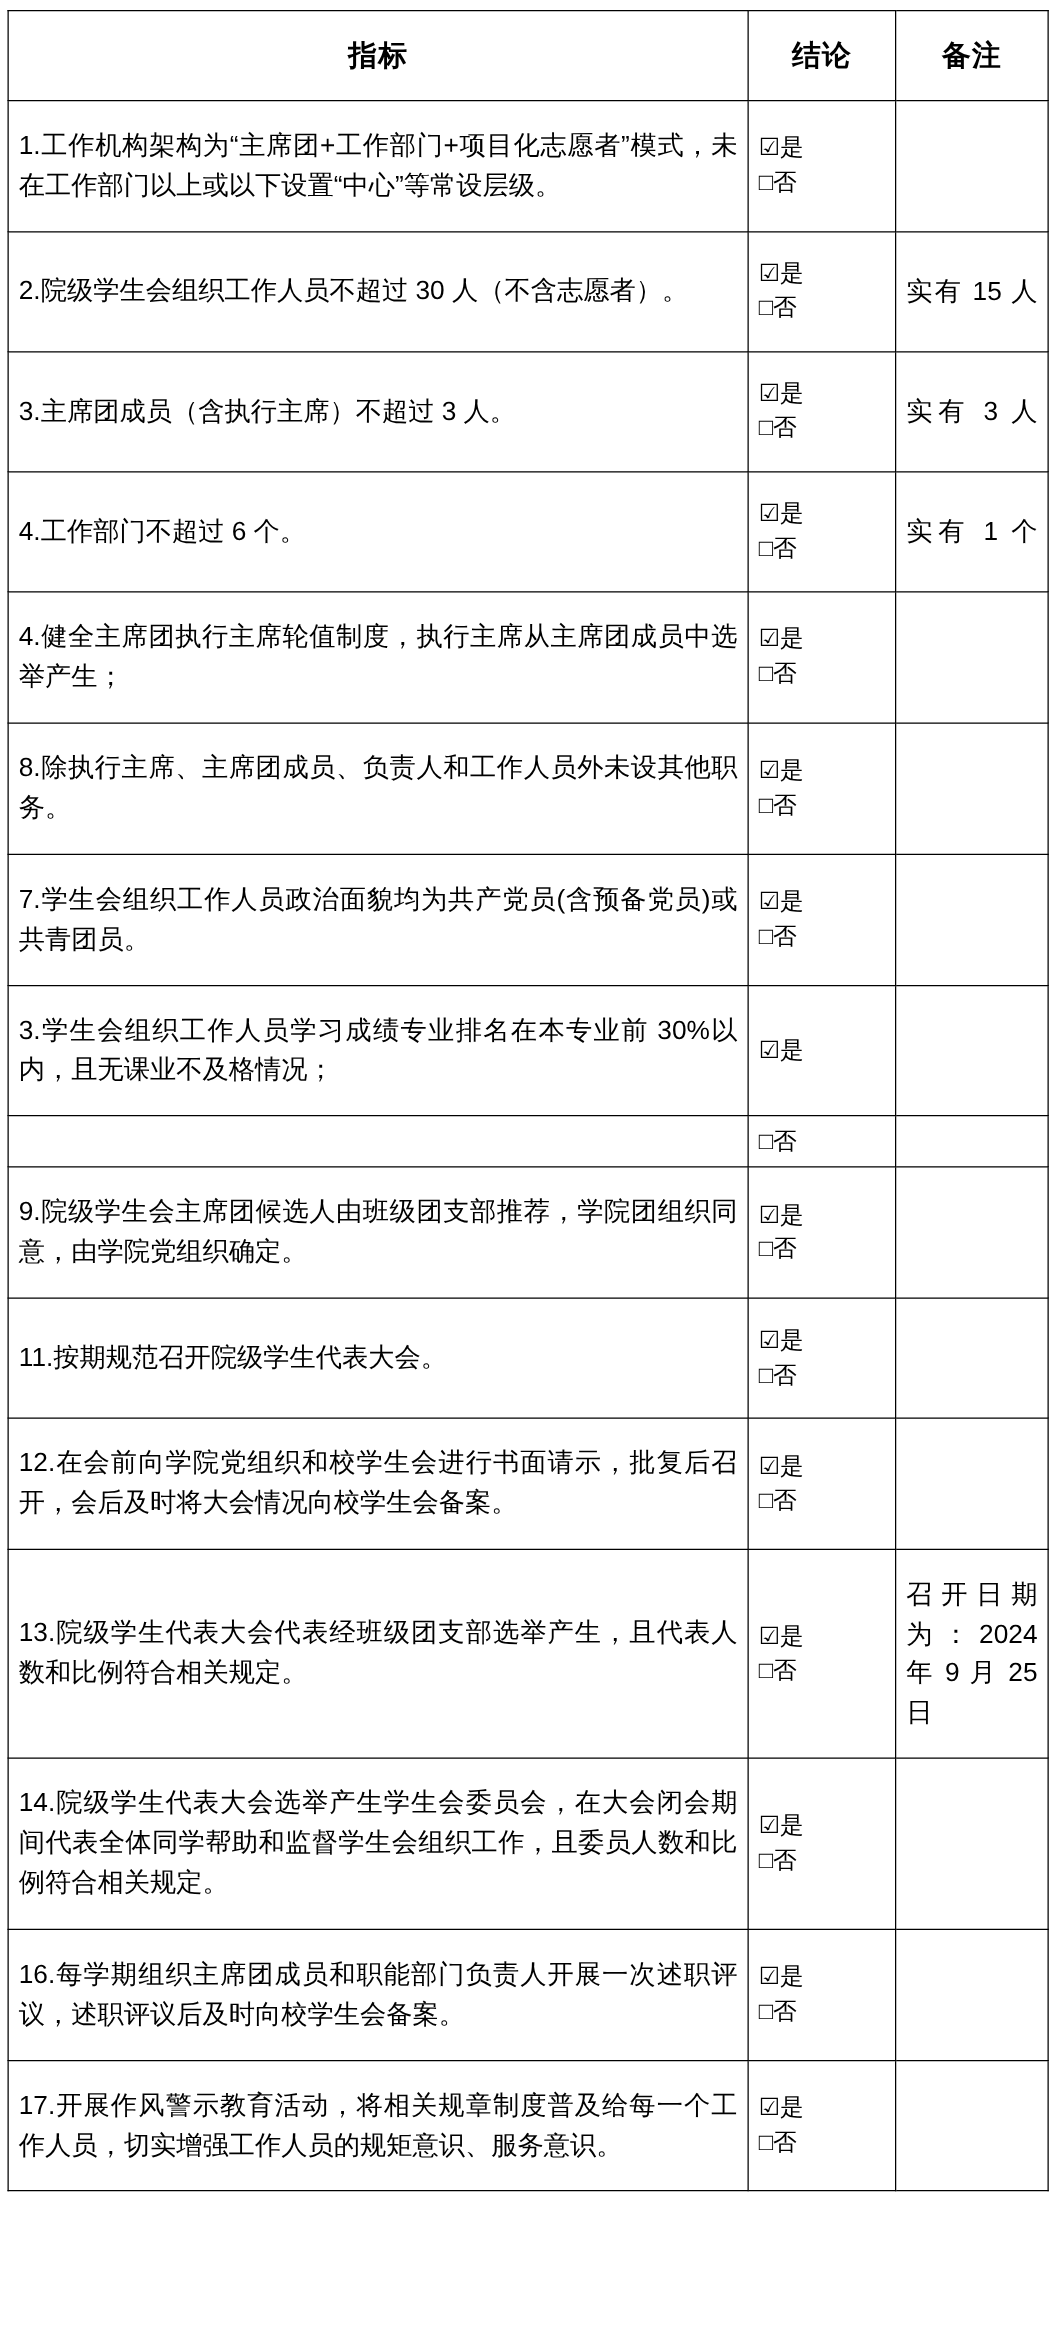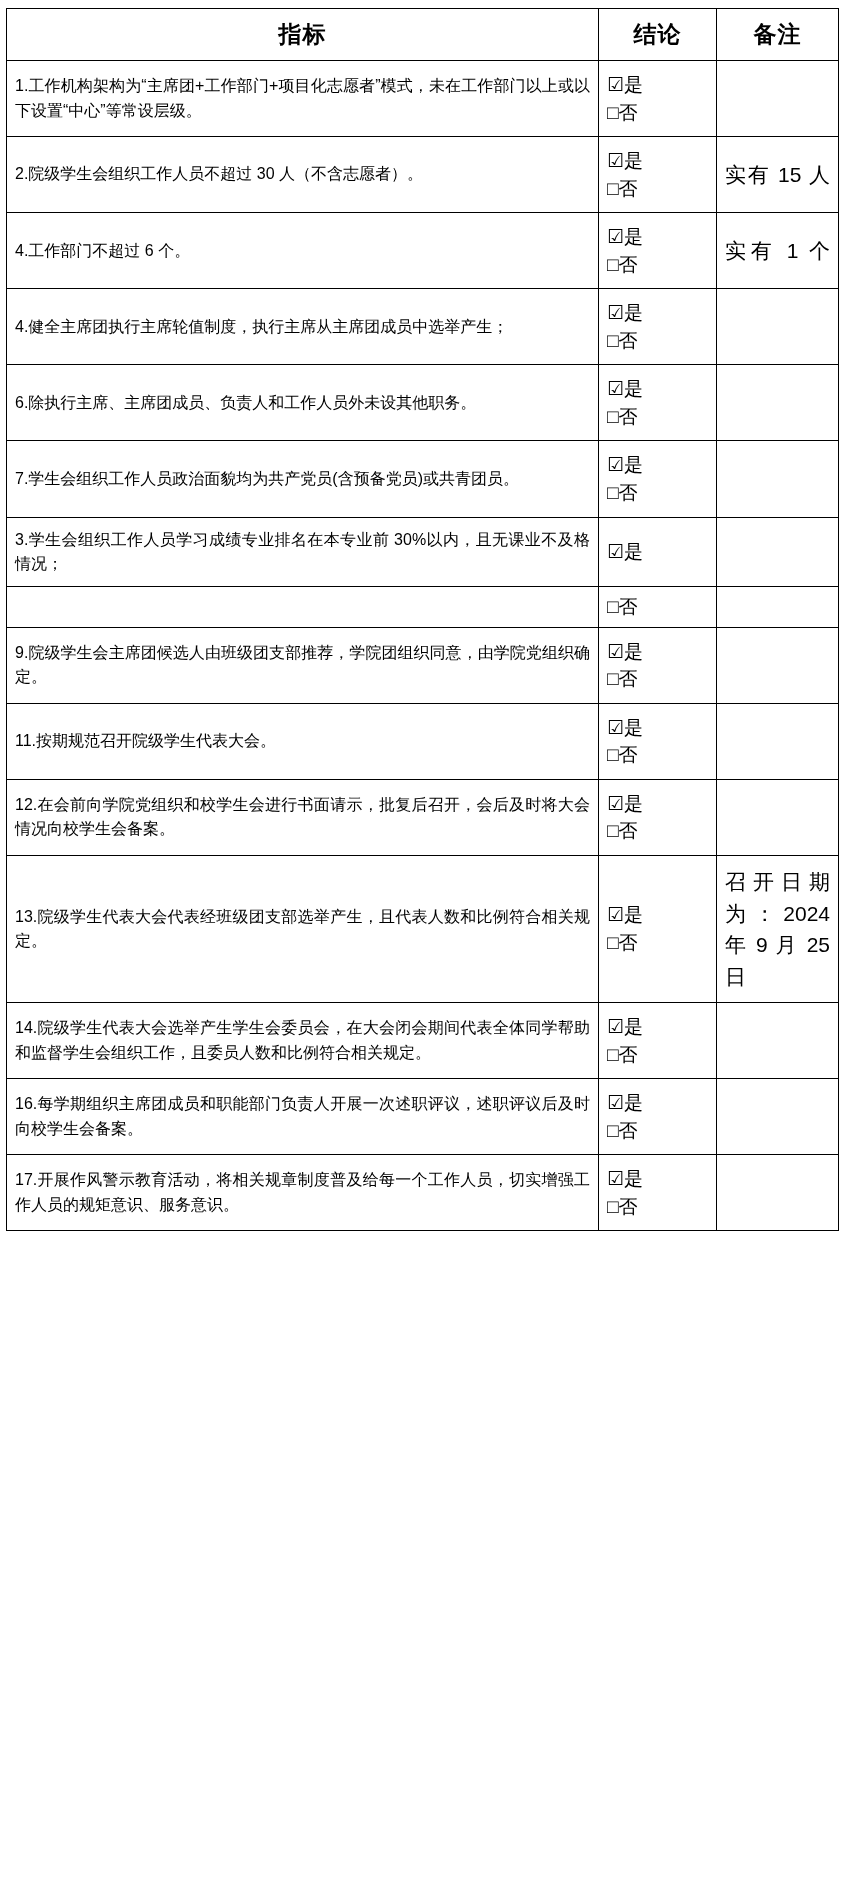--- a/index.html
+++ b/index.html
@@ -18,36 +18,36 @@
     padding: 8px 6px 10px 6px;
   }
   table.checklist {
     width: 100%;
     border-collapse: collapse;
     table-layout: fixed;
   }
   table.checklist td, table.checklist th {
     border: 1px solid #000000;
     vertical-align: middle;
-    padding: 10px 8px;
+    padding: 20px 8px;
     box-sizing: border-box;
   }
   col.c-indicator { width: 592px; }
   col.c-conclusion { width: 118px; }
   col.c-remark { width: 122px; }
 
   thead th {
     text-align: center;
     font-size: 23px;
     font-weight: bold;
     padding: 9px 4px;
     letter-spacing: 1px;
   }
   td.indicator {
-    font-size: 16px;
+    font-size: 21px;
     line-height: 1.52;
     text-align: justify;
     text-justify: inter-ideograph;
     padding: 8px 8px 8px 6px;
   }
   td.conclusion {
     font-size: 19px;
     line-height: 1.45;
     padding: 8px 6px 8px 7px;
     vertical-align: middle;
@@ -103,41 +103,49 @@
 
       <tr>
         <td class="indicator">2.院级学生会组织工作人员不超过 30 人（不含志愿者）。</td>
         <td class="conclusion">
           <span class="opt">☑是</span>
           <span class="opt">□否</span>
         </td>
         <td class="remark">实有 15 人</td>
       </tr>
 
+      <tr>
+        <td class="indicator">3.主席团成员（含执行主席）不超过 3 人。</td>
+        <td class="conclusion">
+          <span class="opt">☑是</span>
+          <span class="opt">□否</span>
+        </td>
+        <td class="remark">实有 3 人</td>
+      </tr>
 
       <tr>
         <td class="indicator">4.工作部门不超过 6 个。</td>
         <td class="conclusion">
           <span class="opt">☑是</span>
           <span class="opt">□否</span>
         </td>
         <td class="remark">实有 1 个</td>
       </tr>
 
       <tr>
         <td class="indicator">4.健全主席团执行主席轮值制度，执行主席从主席团成员中选举产生；</td>
         <td class="conclusion">
           <span class="opt">☑是</span>
           <span class="opt">□否</span>
         </td>
         <td class="remark"></td>
       </tr>
 
       <tr>
-        <td class="indicator">6.除执行主席、主席团成员、负责人和工作人员外未设其他职务。</td>
+        <td class="indicator">8.除执行主席、主席团成员、负责人和工作人员外未设其他职务。</td>
         <td class="conclusion">
           <span class="opt">☑是</span>
           <span class="opt">□否</span>
         </td>
         <td class="remark"></td>
       </tr>
 
       <tr>
         <td class="indicator">7.学生会组织工作人员政治面貌均为共产党员(含预备党员)或共青团员。</td>
         <td class="conclusion">

